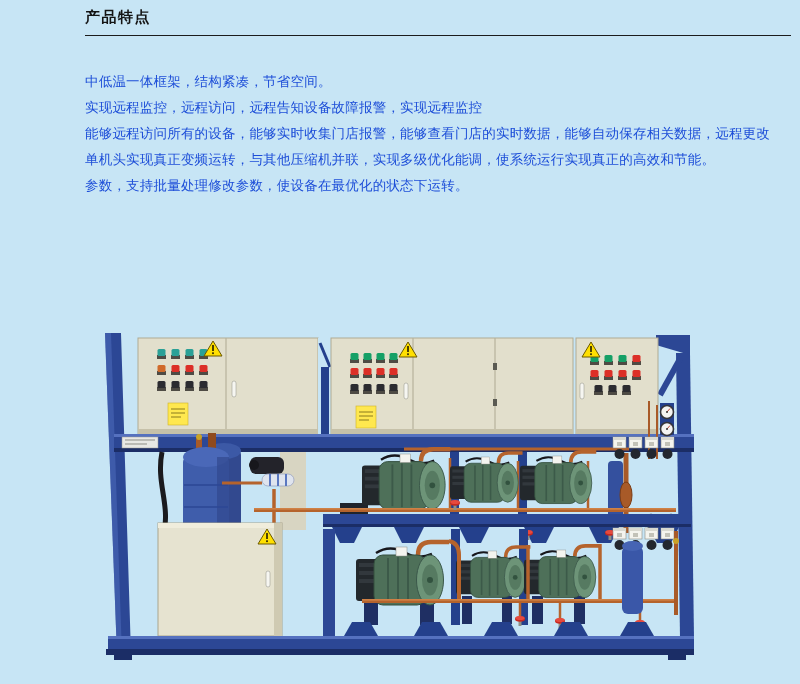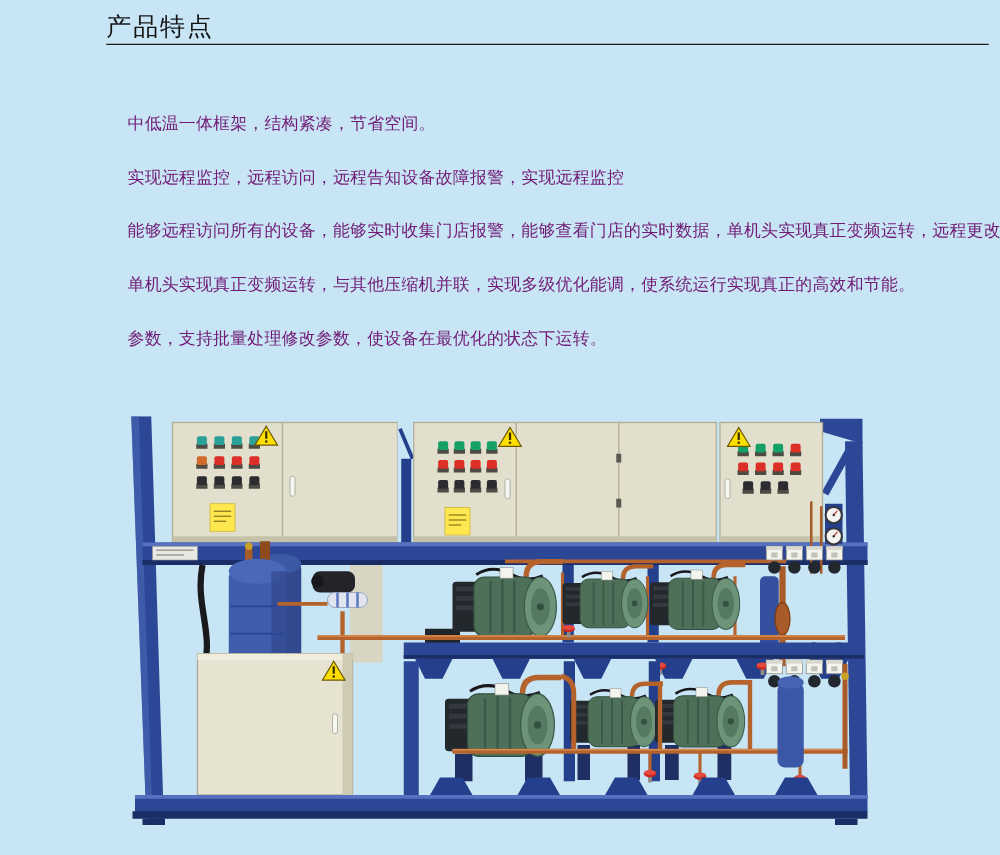--- a/index.html
+++ b/index.html
@@ -3,48 +3,48 @@
 <meta charset="utf-8">
 <style>
   html,body{margin:0;padding:0;}
   body{
     width:800px;height:684px;position:relative;overflow:hidden;
     background:#c7e5f5;
     font-family:"Liberation Sans","DejaVu Sans",sans-serif;
   }
   .page-title{
     position:absolute;left:85px;top:8px;margin:0;
-    font-size:20px;font-weight:normal;color:#141414;letter-spacing:1.5px;
+    font-size:15px;font-weight:bold;color:#141414;letter-spacing:1.5px;
   }
   .title-rule{
     position:absolute;left:85px;top:35px;width:706px;height:0;
     border-top:1.5px solid #1c1c1c;
   }
   .features{position:absolute;left:85px;top:69px;margin:0;width:700px;}
   .features p{
-    margin:17px;font-size:13.5px;line-height:26px;color:#701a75;
+    margin:0;font-size:13.5px;line-height:26px;color:#1d4ed8;
     white-space:nowrap;letter-spacing:0.2px;
   }
   .product-photo{
     position:absolute;left:104px;top:333px;width:592px;height:330px;margin:0;
   }
   .product-photo svg{display:block;width:592px;height:330px;}
 </style>
 </head>
 <body style="background: rgb(199, 229, 245);">
 
 <main>
 
   <h1 class="page-title">产品特点</h1>
   <div class="title-rule"></div>
 
   <section class="features">
     <p>中低温一体框架，结构紧凑，节省空间。</p>
     <p>实现远程监控，远程访问，远程告知设备故障报警，实现远程监控</p>
-    <p>能够远程访问所有的设备，能够实时收集门店报警，能够查看门店的实时数据，单机头实现真正变频运转，远程更改</p>
+    <p>能够远程访问所有的设备，能够实时收集门店报警，能够查看门店的实时数据，能够自动保存相关数据，远程更改</p>
     <p>单机头实现真正变频运转，与其他压缩机并联，实现多级优化能调，使系统运行实现真正的高效和节能。</p>
     <p>参数，支持批量处理修改参数，使设备在最优化的状态下运转。</p>
   </section>
 
   <figure class="product-photo">
     <svg viewBox="0 0 592 330" xmlns="http://www.w3.org/2000/svg">
       <defs>
         <g id="btnG">
             <rect x="0" y="6" width="9" height="4" fill="#4e4b44"></rect>
             <rect x="0.5" y="0" width="8" height="7" rx="1.5" fill="#15a066"></rect>

